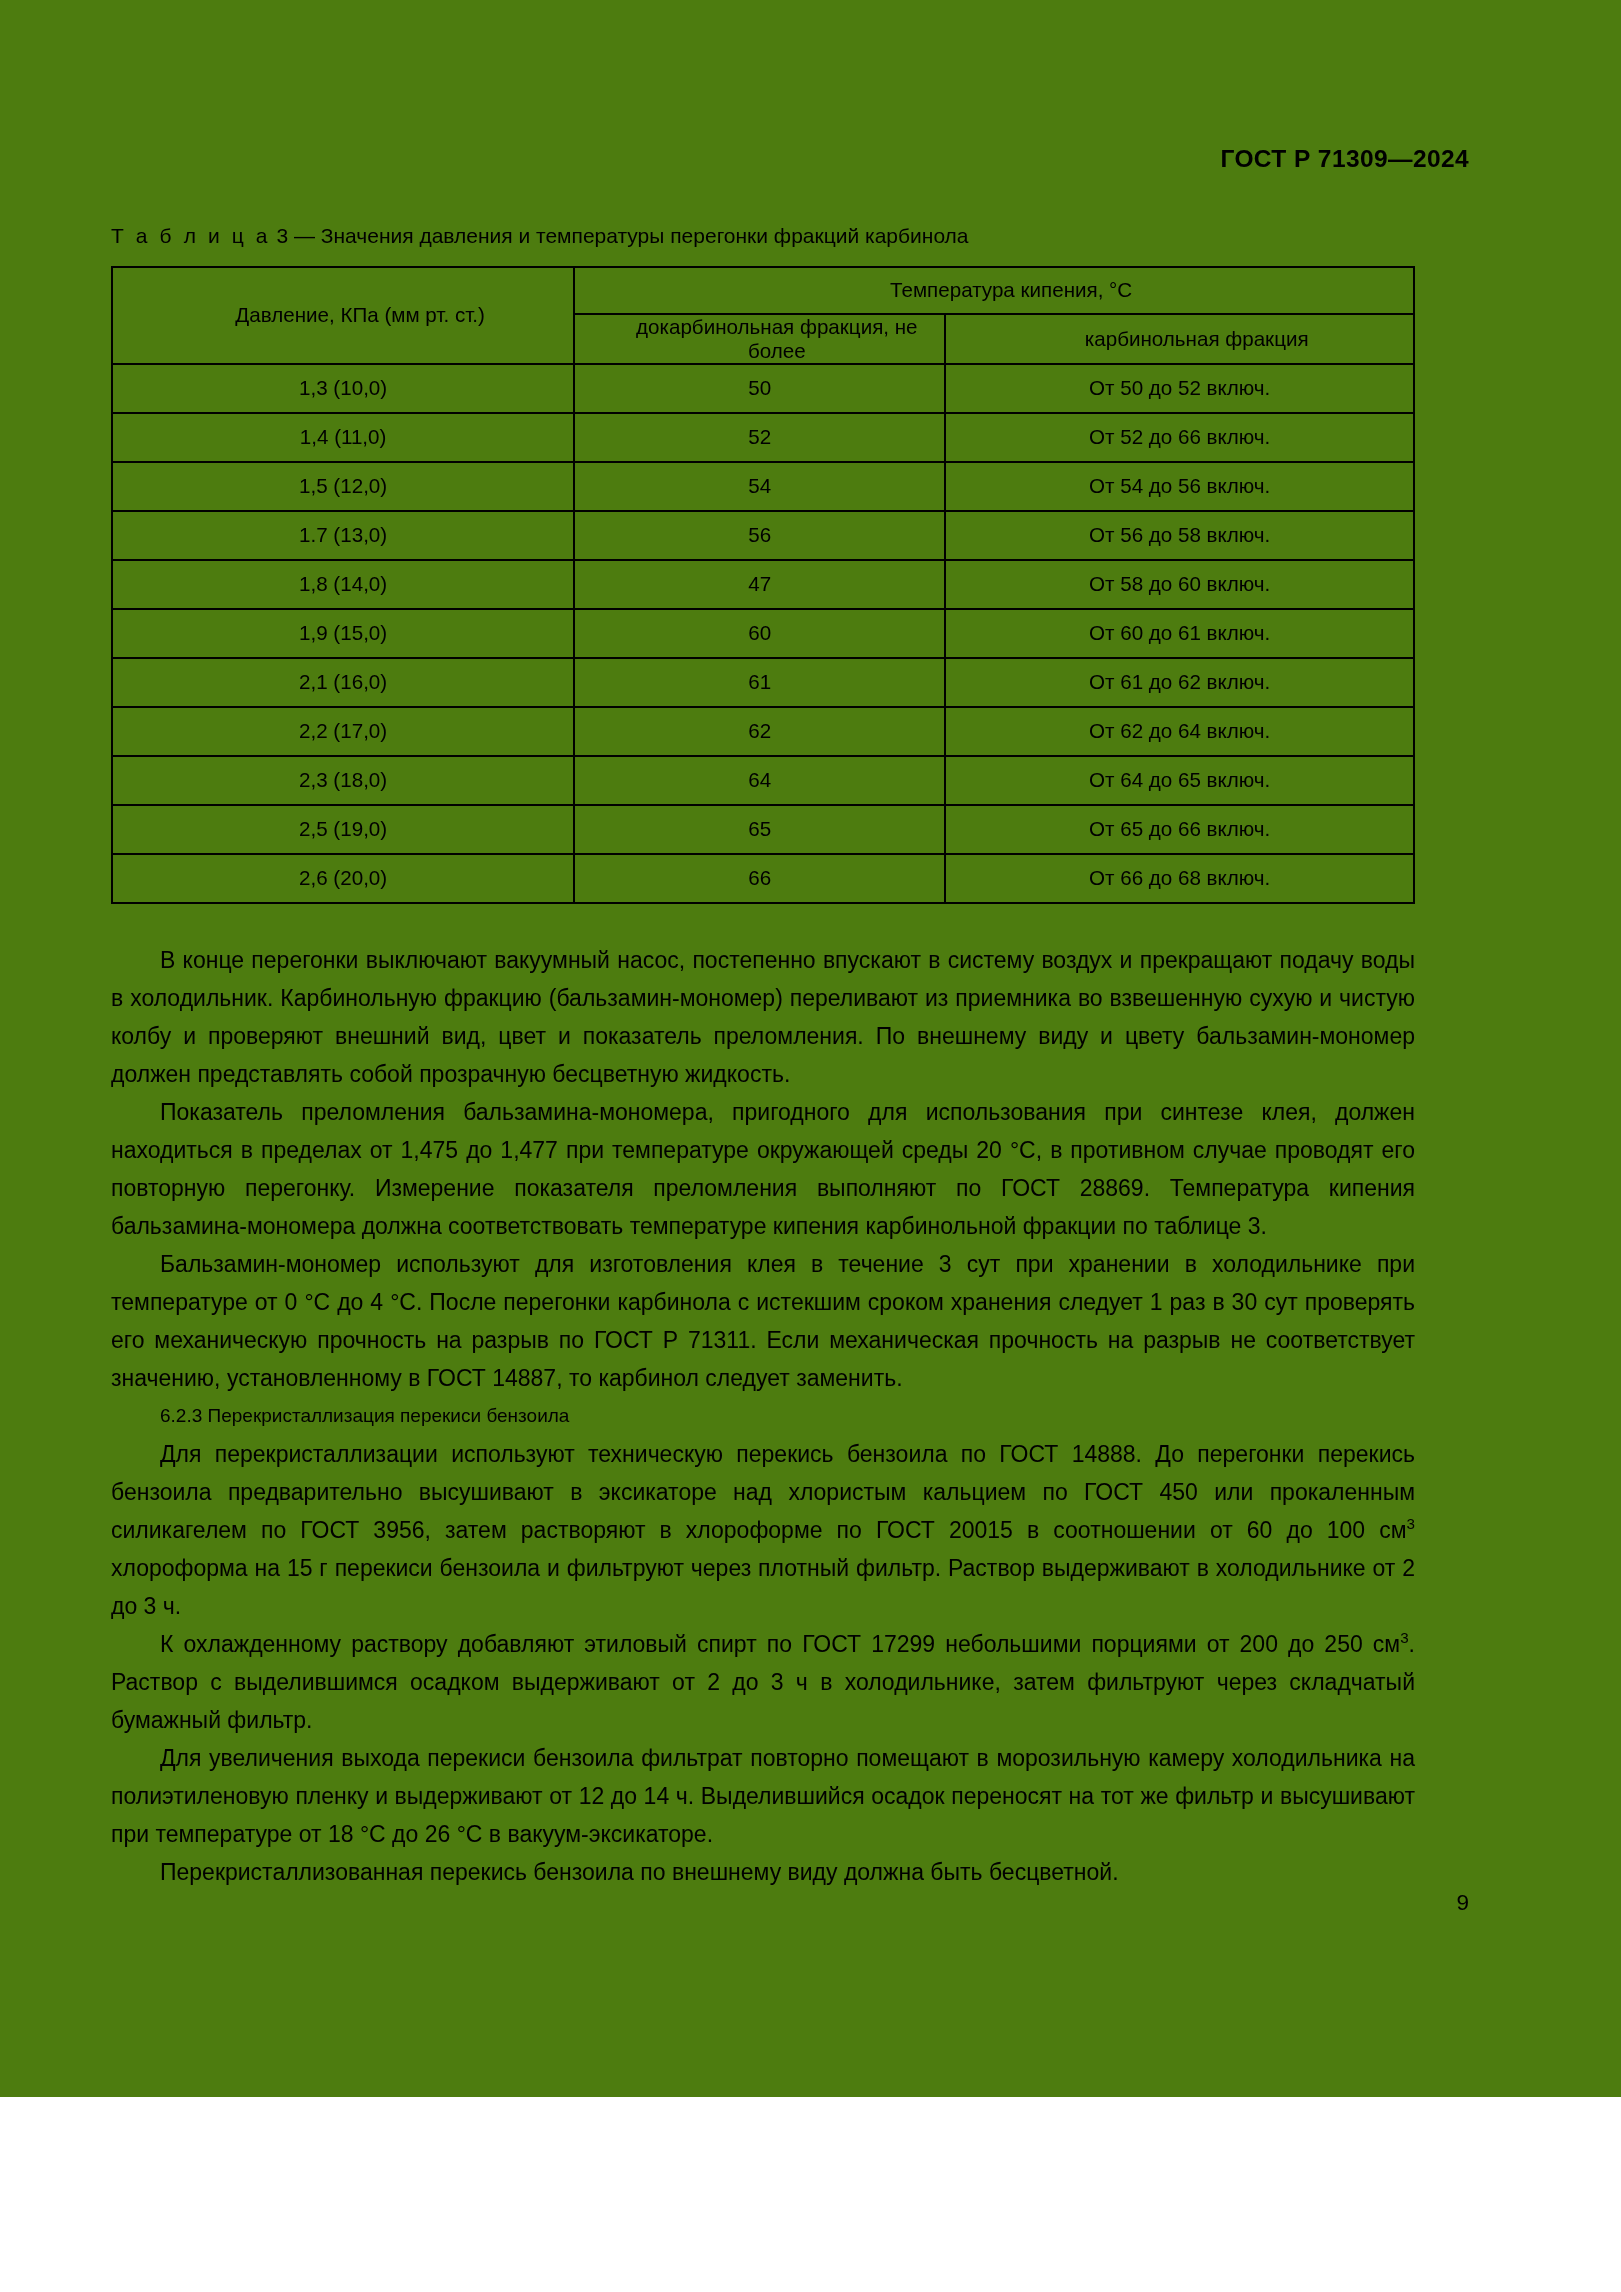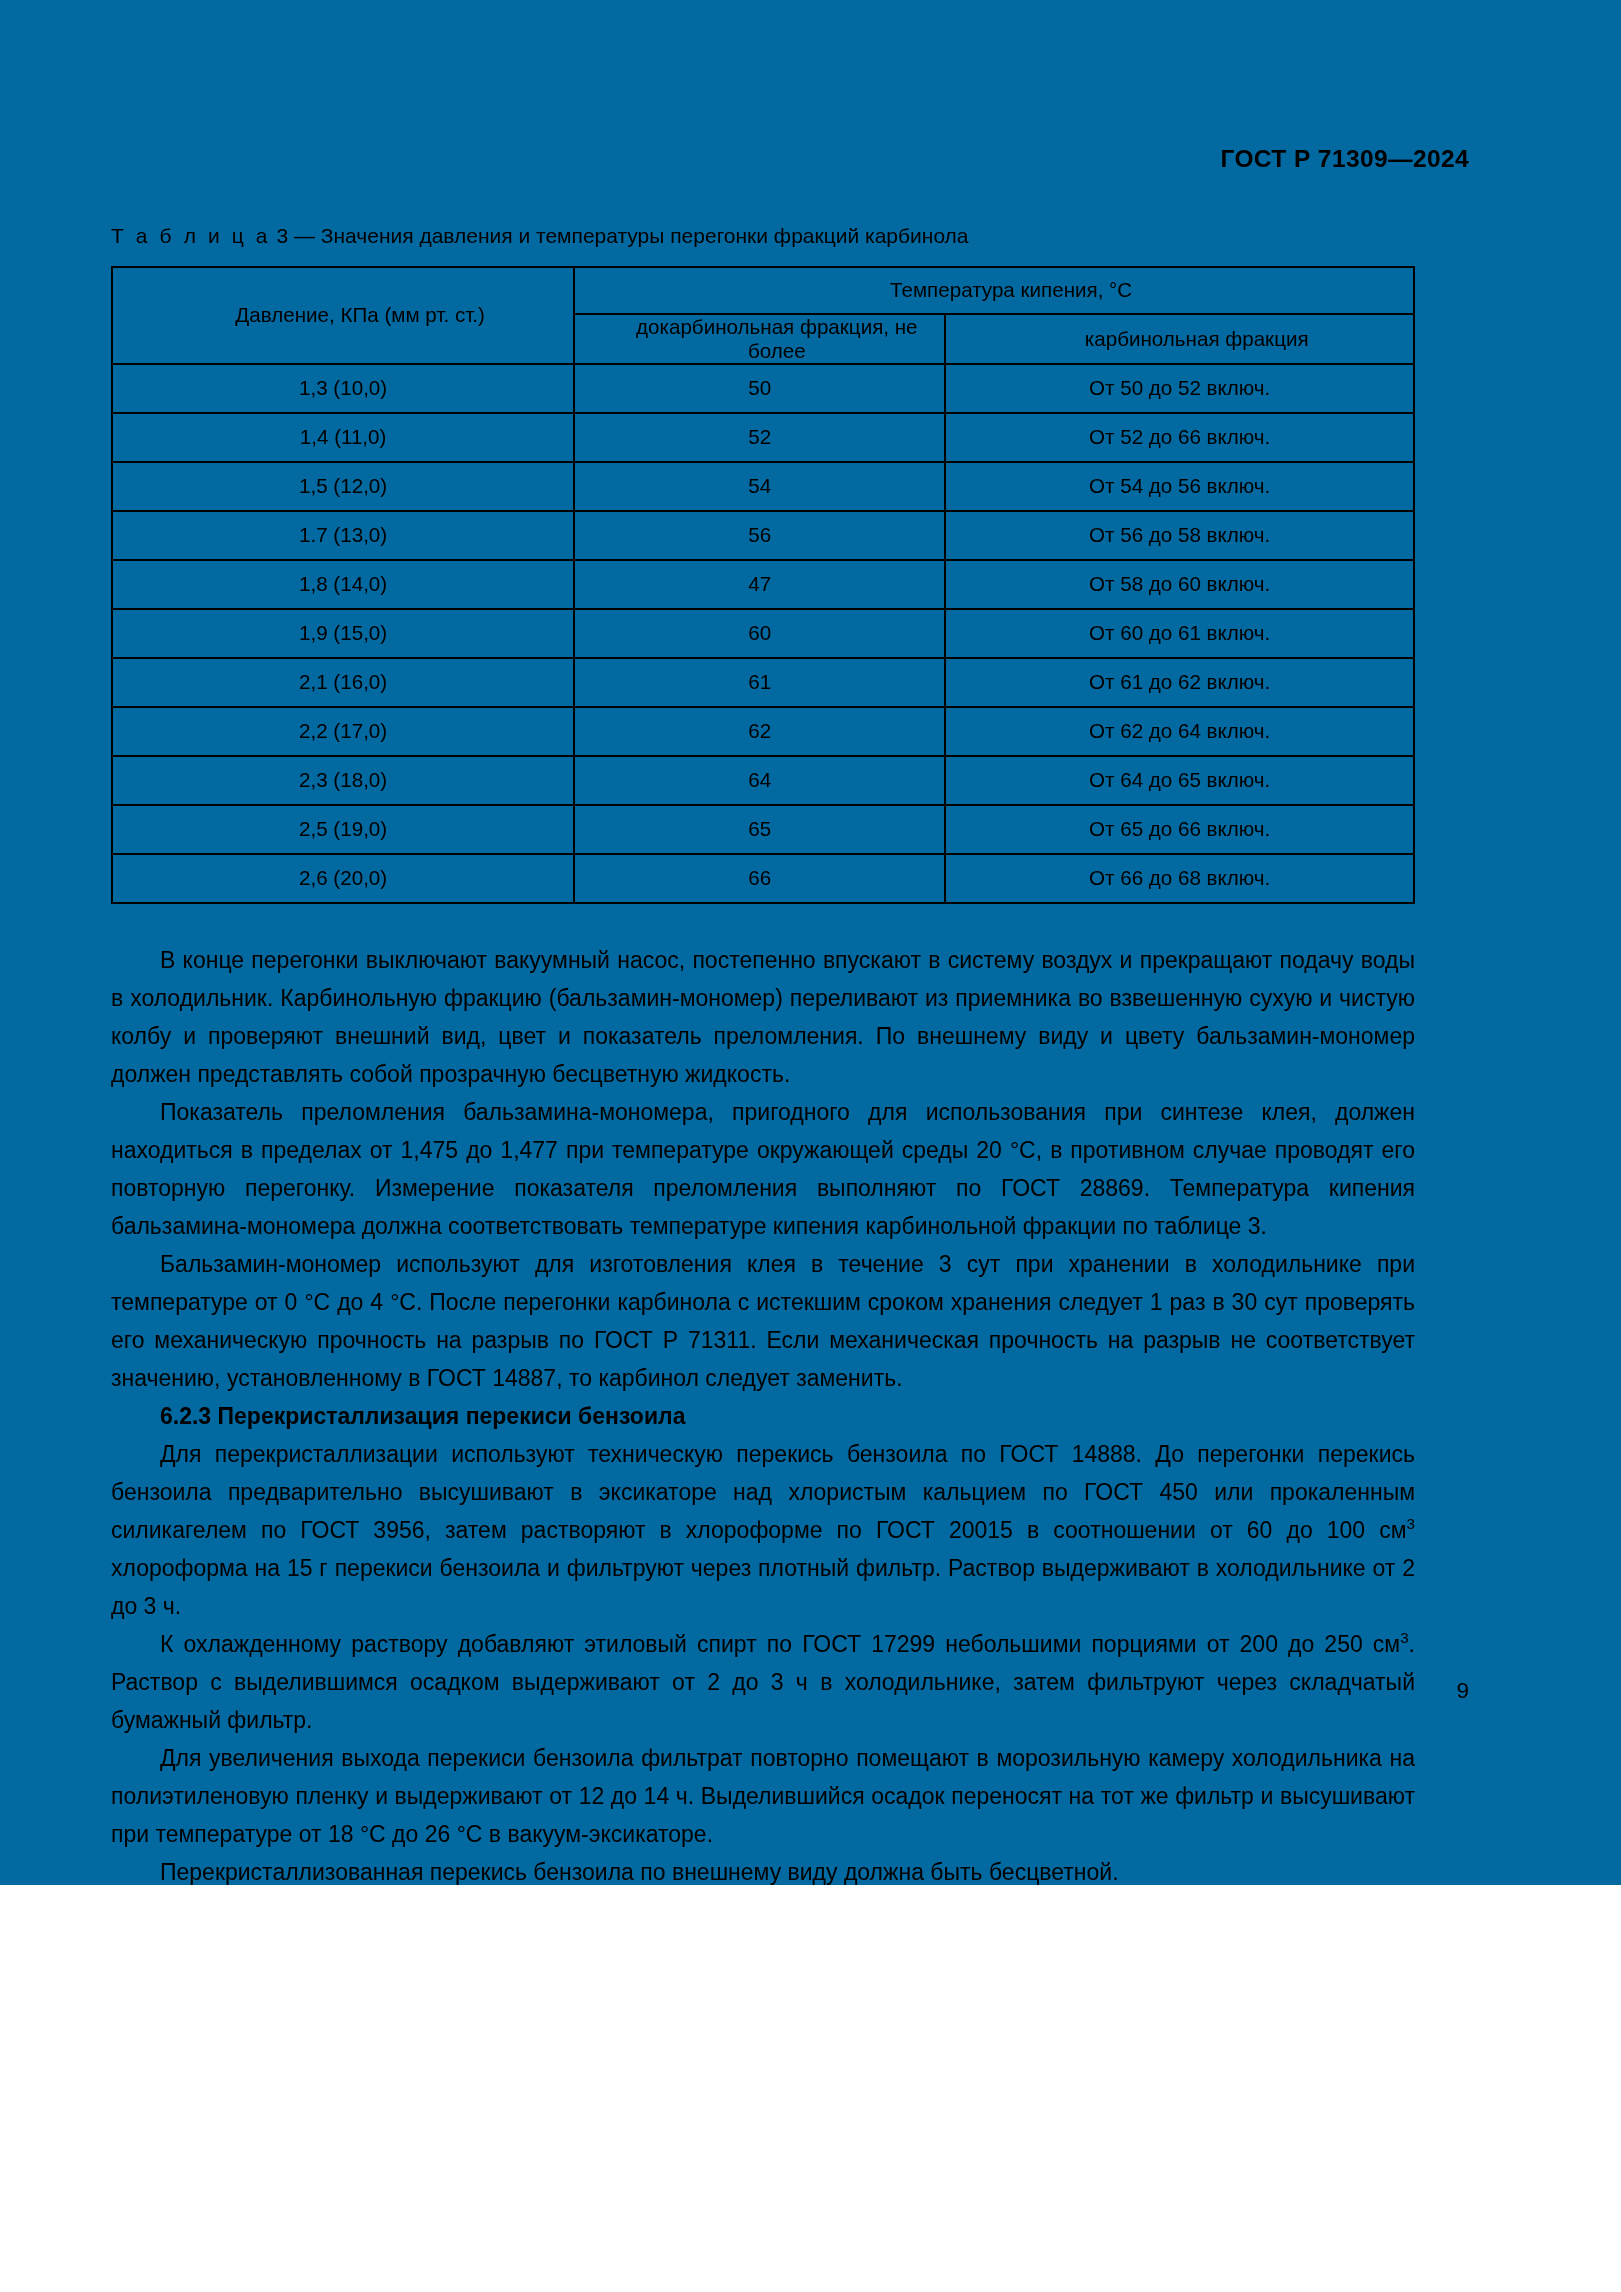--- a/index.html
+++ b/index.html
@@ -5,23 +5,23 @@
 <style>
   html, body {
     margin: 0;
     padding: 0;
     background: #ffffff;
   }
 
   .page {
     position: relative;
     width: 1621px;
-    height: 1885px;
+    height: 2097px;
     margin: 0 auto;
-    background: #0369a1;
+    background: #4d7c0f;
     font-family: "Liberation Sans", "DejaVu Sans", sans-serif;
     color: #000000;
     box-sizing: border-box;
     overflow: hidden;
   }
 
   
   .page-header {
     position: absolute;
     top: 145px;
@@ -88,22 +88,22 @@
     text-align: justify;
     text-justify: inter-word;
   }
   .body-text p {
     margin: 0;
     text-indent: 49px;
   }
   .section-heading {
     margin: 0;
     text-indent: 49px;
-    font-weight: bold;
-    font-size: 23px;
+    font-weight: normal;
+    font-size: 19px;
     line-height: 38px;
   }
   sup {
     font-size: 0.66em;
     vertical-align: super;
     line-height: 0;
   }
 
   
   .page-number {

